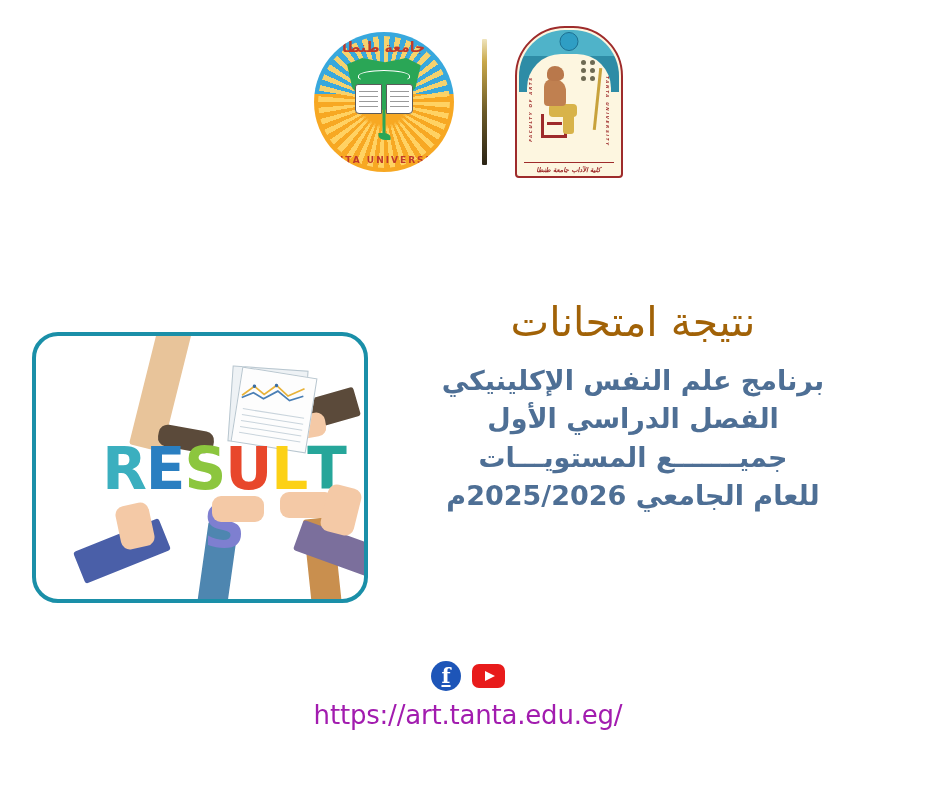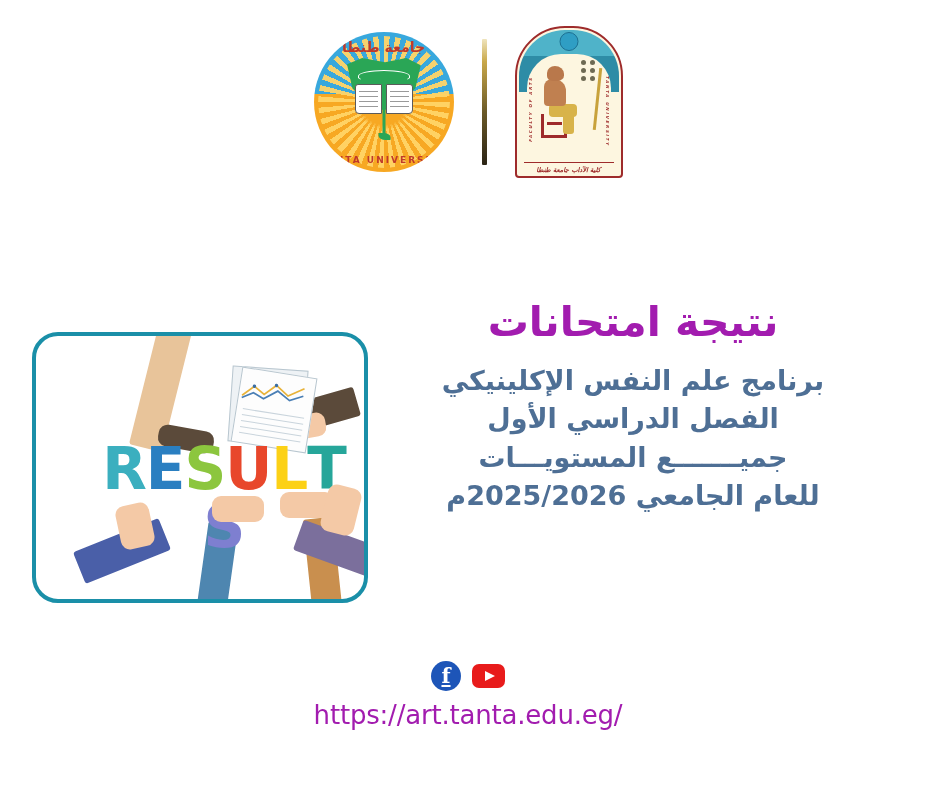--- a/index.html
+++ b/index.html
@@ -340,22 +340,22 @@
   .text-block {
     position: absolute;
     right: 68px;
     top: 300px;
     width: 470px;
     text-align: center;
     direction: rtl;
   }
   .headline {
     font-size: 41px;
-    font-weight: 700;
-    color: #a21caf;
+    font-weight: 400;
+    color: #a16207;
     line-height: 1.12;
     margin: 0 0 16px 0;
     letter-spacing: 0px;
   }
   .subline {
     font-size: 27px;
     font-weight: 700;
     color: #4e6f95;
     line-height: 1.42;
     margin: 0;

